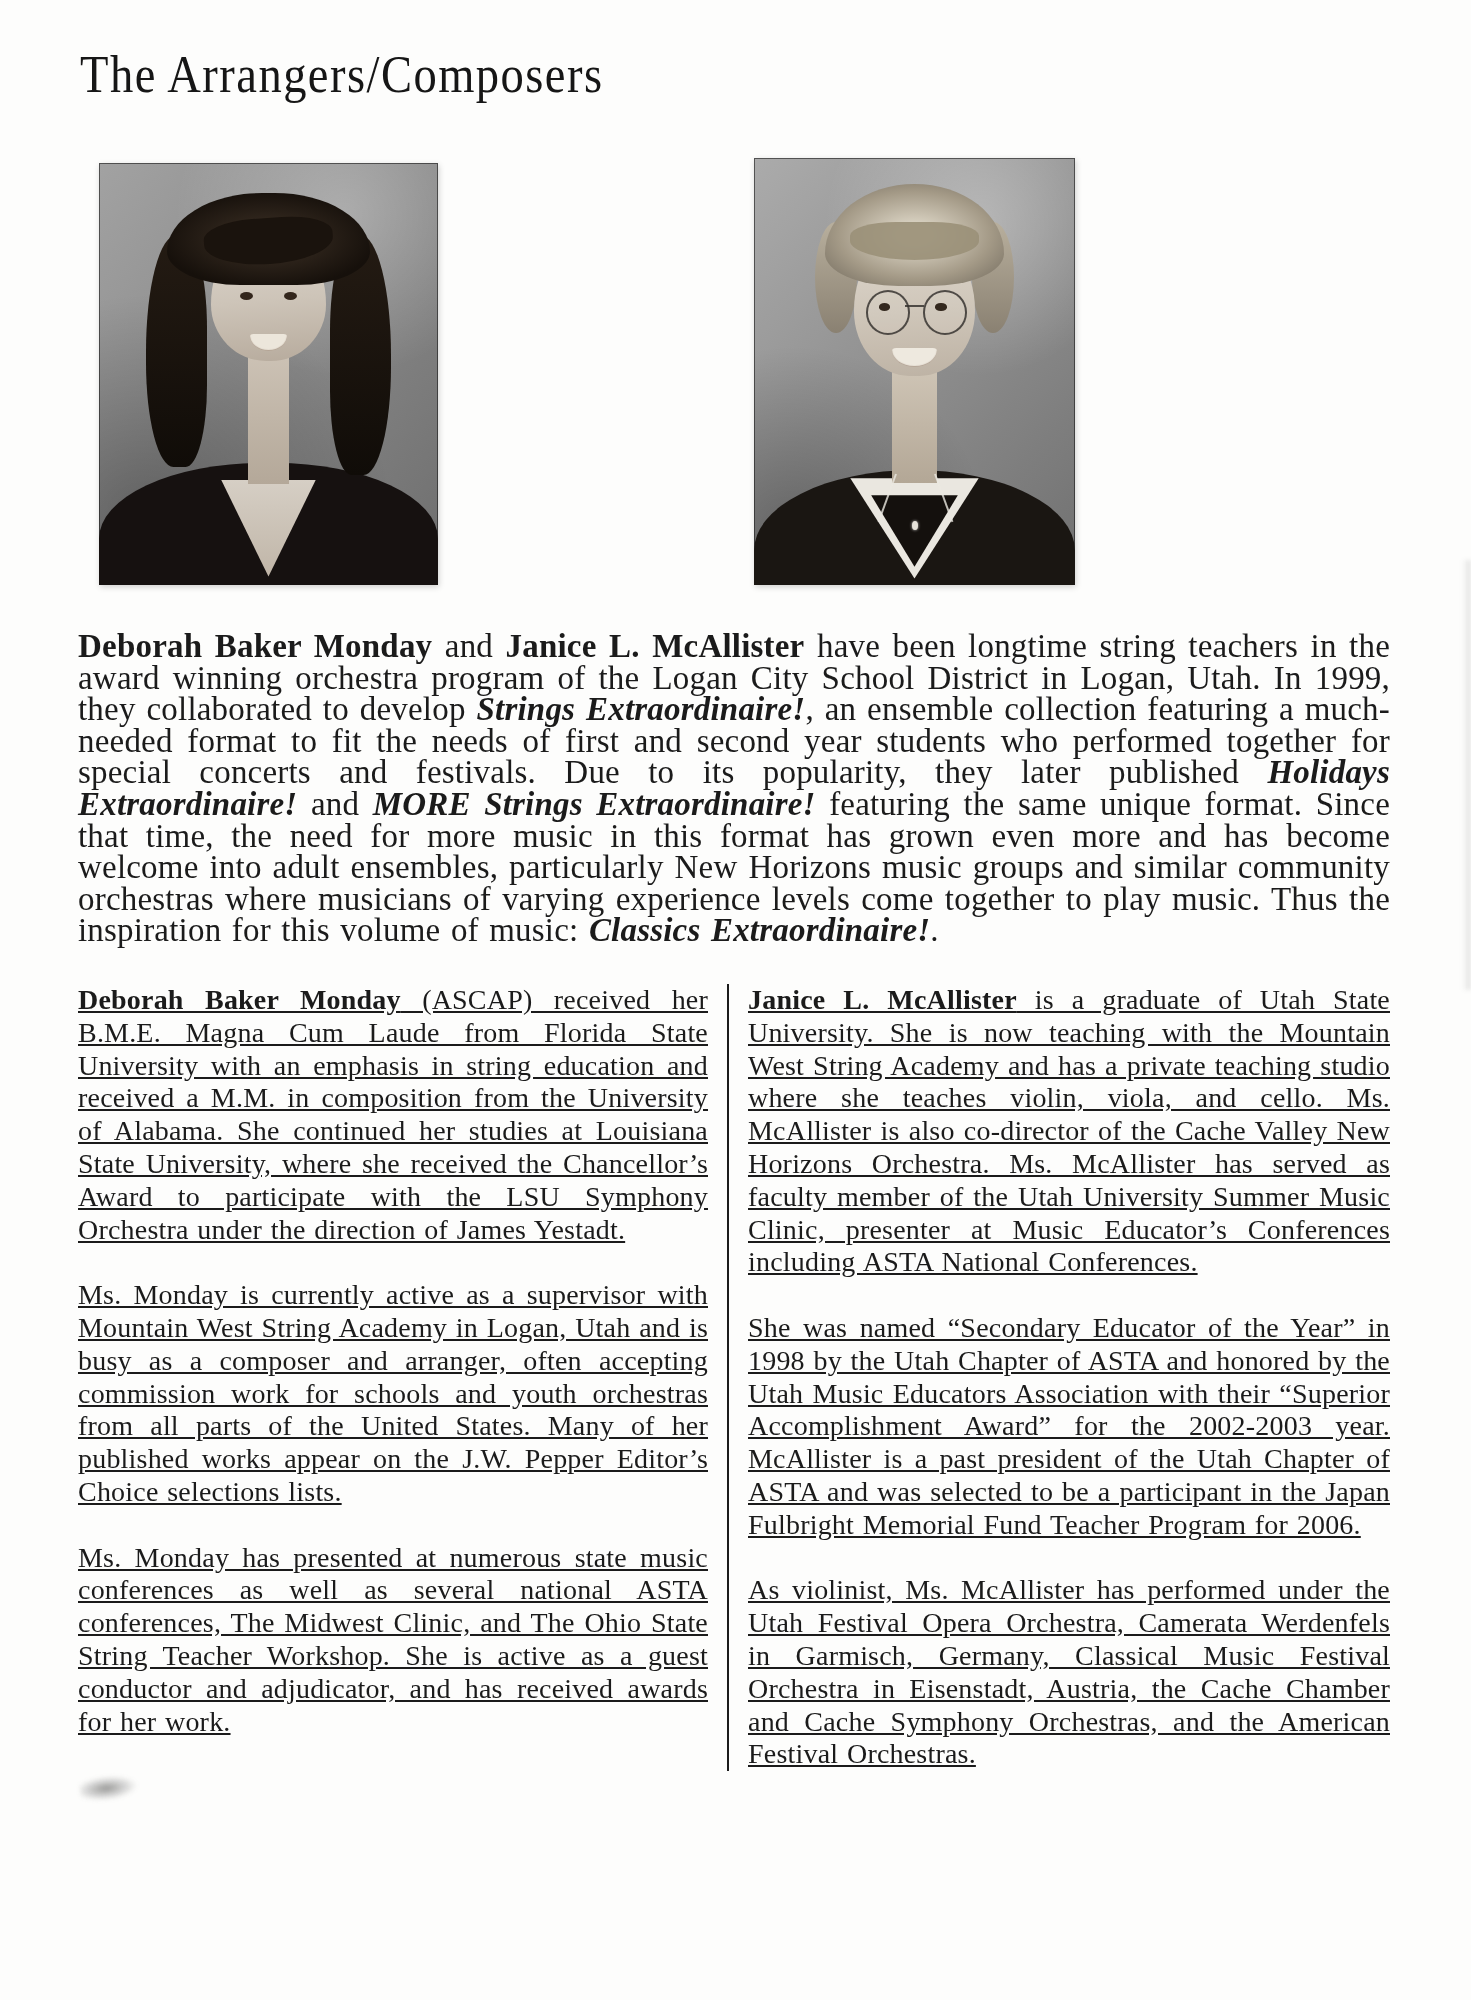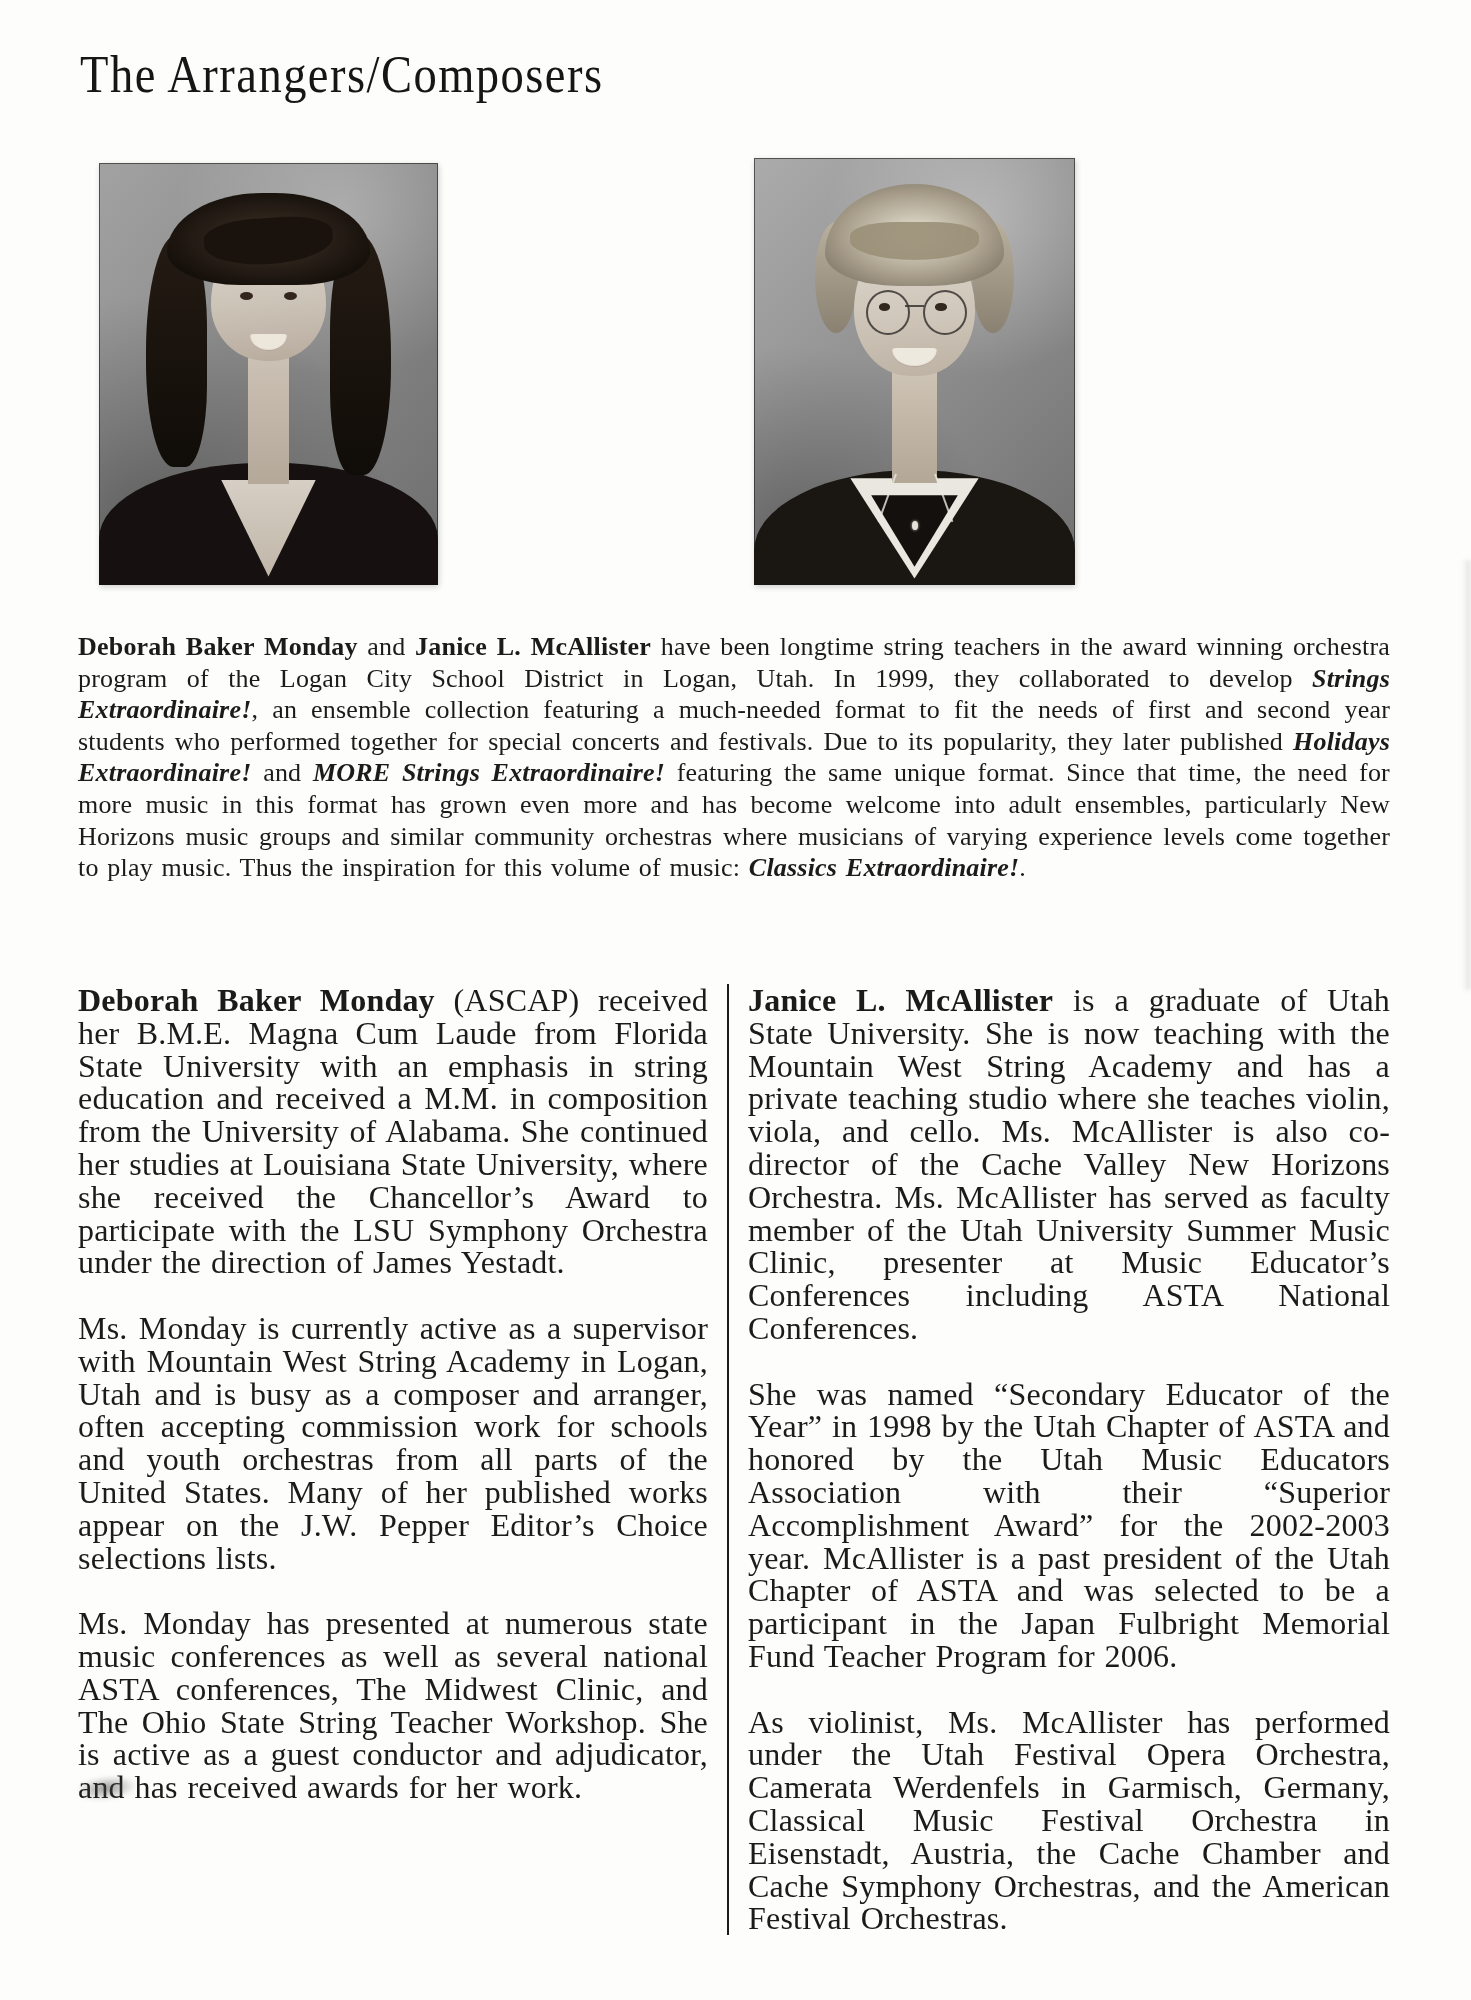--- a/index.html
+++ b/index.html
@@ -61,28 +61,28 @@
   .pB .fringe{left:30%;top:15%;width:40%;height:9%;background:#9a9078;opacity:.9;border-radius:50% 50% 70% 70%;}
   .pB .lens-l{left:35%;top:31%;width:12.5%;height:9.5%;border:2px solid rgba(55,52,48,.85);border-radius:50%;background:rgba(255,255,255,.06);}
   .pB .lens-r{left:52.5%;top:31%;width:12.5%;height:9.5%;border:2px solid rgba(55,52,48,.85);border-radius:50%;background:rgba(255,255,255,.06);}
   .pB .bridge{left:47%;top:34.5%;width:6%;height:0;border-top:2px solid rgba(55,52,48,.85);}
   .pB .eye-l{left:39%;top:34%;width:3.5%;height:1.8%;background:#33281e;border-radius:50%;}
   .pB .eye-r{left:56.5%;top:34%;width:3.5%;height:1.8%;background:#33281e;border-radius:50%;}
   .pB .smile{left:43%;top:44.5%;width:14%;height:4.5%;background:#eee9df;border-radius:10% 10% 55% 55%/15% 15% 95% 95%;box-shadow:inset 0 -1px 1px rgba(100,70,50,.45);}
   
   .intro{
     position:absolute;left:78px;top:631px;width:1312px;margin:0;
-    font-size:26px;line-height:31.6px;text-align:justify;
+    font-size:33px;line-height:31.6px;text-align:justify;
     letter-spacing:0.2px;word-spacing:2px;hyphens:none;
   }
   .columns{
     position:absolute;left:78px;top:984px;width:1312px;
     display:flex;align-items:stretch;
   }
-  .col{font-size:32px;line-height:32.8px;text-align:justify;letter-spacing:0.2px;word-spacing:1.5px;hyphens:none;}
+  .col{font-size:28px;line-height:32.8px;text-align:justify;letter-spacing:0.2px;word-spacing:1.5px;hyphens:none;text-decoration:underline;}
   .col-left{width:630px;}
   .col-right{width:642px;}
   .col p{margin:0 0 32.8px 0;}
   .col p:last-child{margin-bottom:0;}
   .divider{width:2px;background:#1c1c1c;margin-left:19px;margin-right:19px;}
   .b{font-weight:bold;}
   .bi{font-weight:bold;font-style:italic;}
   
   .smudge{
     position:absolute;left:80px;top:1776px;width:58px;height:24px;

